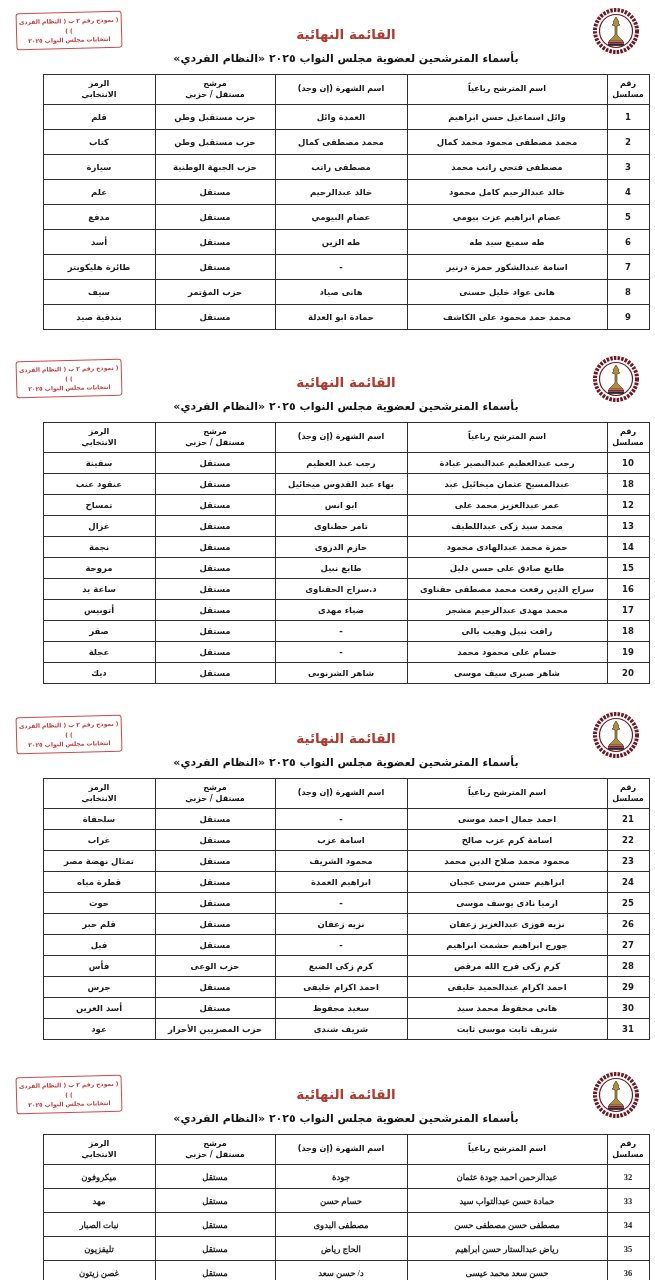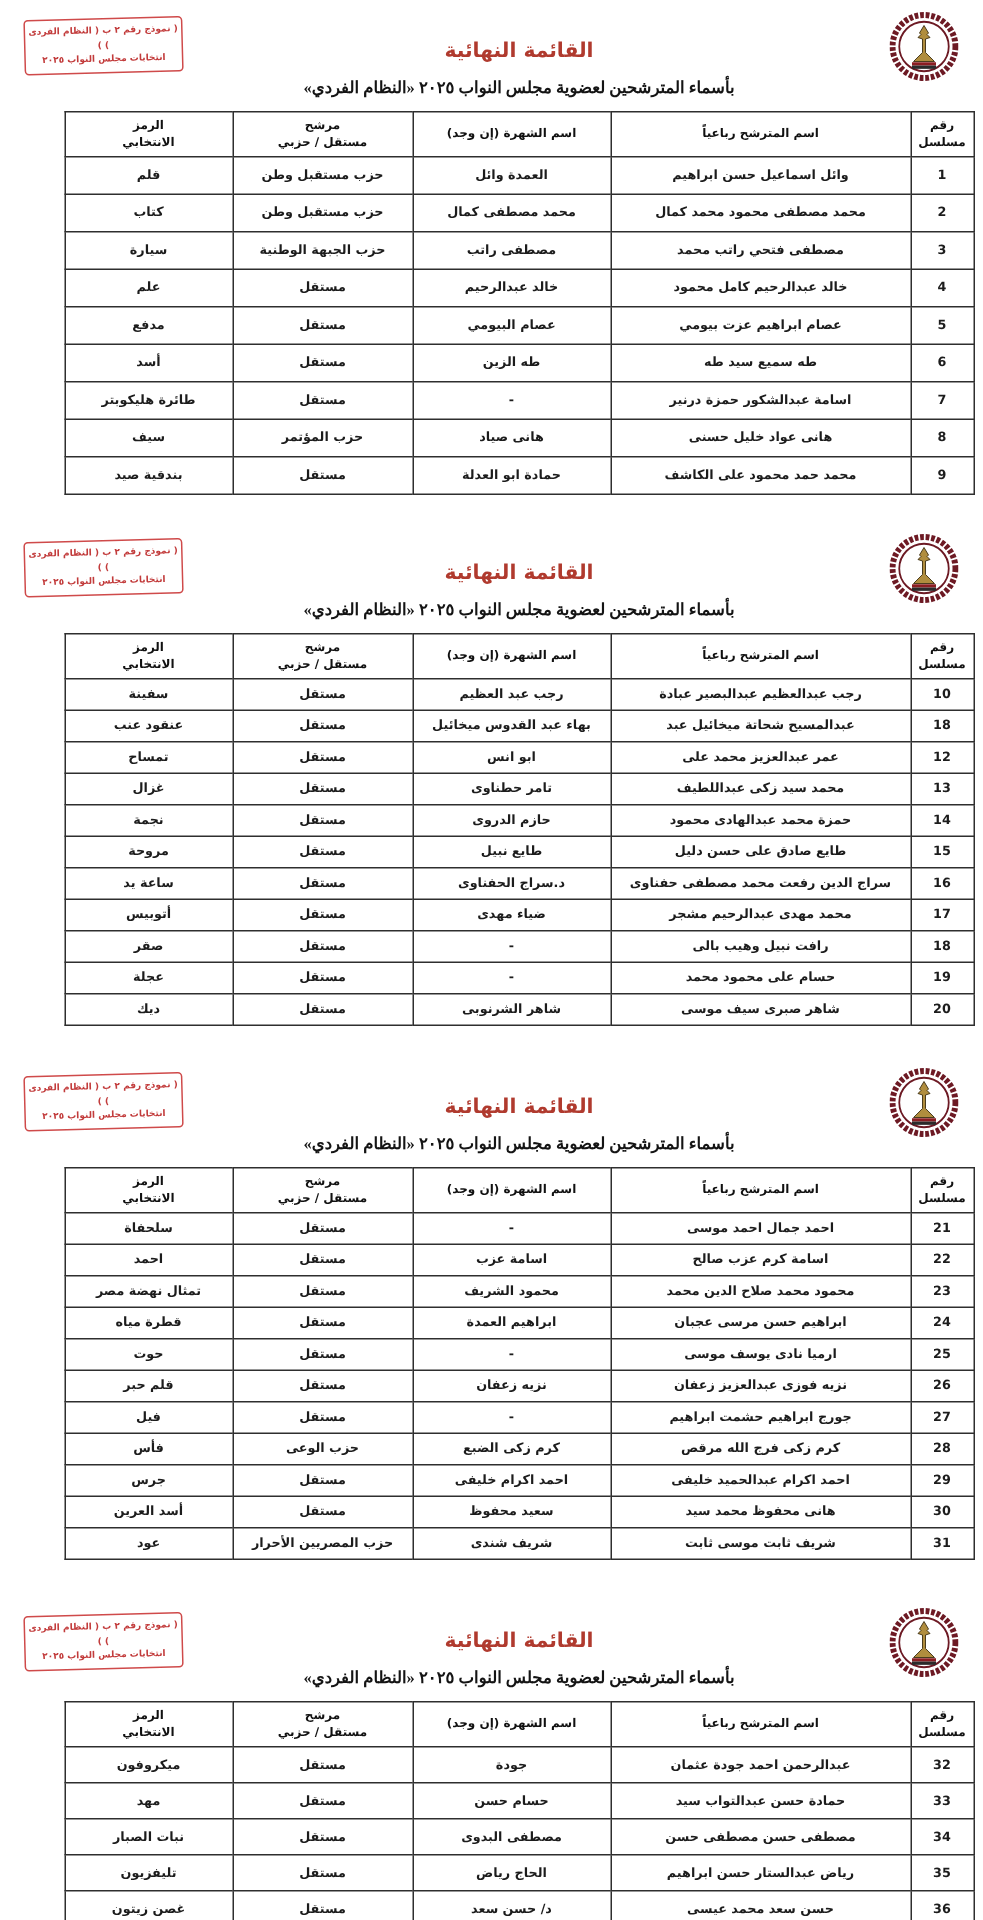--- a/index.html
+++ b/index.html
@@ -24,40 +24,40 @@
   }
   .logo { position: absolute; top: 8px; right: 16px; width: 46px; height: 46px; }
 
   .title {
     padding-top: 26px; text-align: center;
     color: #b03a2e; font-size: 13.5px; font-weight: 700;
   }
   .s4 .title { padding-top: 22px; }
   .subtitle {
     margin-top: 10px; text-align: center;
-    color: #141414; font-size: 11px; font-weight: 700; font-family: Liberation Serif, serif;
+    color: #141414; font-size: 11px; font-weight: 700;
   }
   .district {
     margin-top: 7px; text-align: center;
     font-size: 9px; font-weight: 700; color: #222;
   }
 
   table.list-table {
     width: 606px; margin: 9px auto 0; border-collapse: collapse;
     direction: rtl; table-layout: fixed;
   }
   .list-table th, .list-table td {
     border: 1px solid #2e2e2e; text-align: center; vertical-align: middle;
     font-weight: 700; padding: 1px 3px; overflow: hidden; white-space: nowrap;
   }
   .list-table th { font-size: 8px; height: 30px; line-height: 1.35; color: #111; }
   .list-table td { font-size: 8.5px; color: #1c1c1c; }
   .s1 .list-table td { height: 25px; }
   .s2 .list-table td, .s3 .list-table td { height: 21px; }
-  .s4 .list-table td { height: 24px; }
+  .s4 .list-table td { height: 24px; font-family: Liberation Serif, serif; }
   .th-stack span { display: block; text-align: center; }
 </style>
 </head>
 <body>
 
 <section class="sheet s1">
   <div class="stamp">
     <div>( نموذج رقم ٢ ب ( النظام الفردى ) )</div>
     <div>انتخابات مجلس النواب ٢٠٢٥</div>
   </div>
@@ -211,21 +211,21 @@
     <tbody>
         <tr>
           <td>10</td>
           <td>رجب عبدالعظيم عبدالبصير عبادة</td>
           <td>رجب عبد العظيم</td>
           <td>مستقل</td>
           <td>سفينة</td>
         </tr>
         <tr>
           <td>18</td>
-          <td>عبدالمسيح شحاتة ميخائيل عبد</td>
+          <td>عبدالمسيح عثمان ميخائيل عبد</td>
           <td>بهاء عبد القدوس ميخائيل</td>
           <td>مستقل</td>
           <td>عنقود عنب</td>
         </tr>
         <tr>
           <td>12</td>
           <td>عمر عبدالعزيز محمد على</td>
           <td>ابو انس</td>
           <td>مستقل</td>
           <td>تمساح</td>
@@ -338,21 +338,21 @@
           <td>احمد جمال احمد موسى</td>
           <td>-</td>
           <td>مستقل</td>
           <td>سلحفاة</td>
         </tr>
         <tr>
           <td>22</td>
           <td>اسامة كرم عزب صالح</td>
           <td>اسامة عزب</td>
           <td>مستقل</td>
-          <td>احمد</td>
+          <td>غراب</td>
         </tr>
         <tr>
           <td>23</td>
           <td>محمود محمد صلاح الدين محمد</td>
           <td>محمود الشريف</td>
           <td>مستقل</td>
           <td>تمثال نهضة مصر</td>
         </tr>
         <tr>
           <td>24</td>

